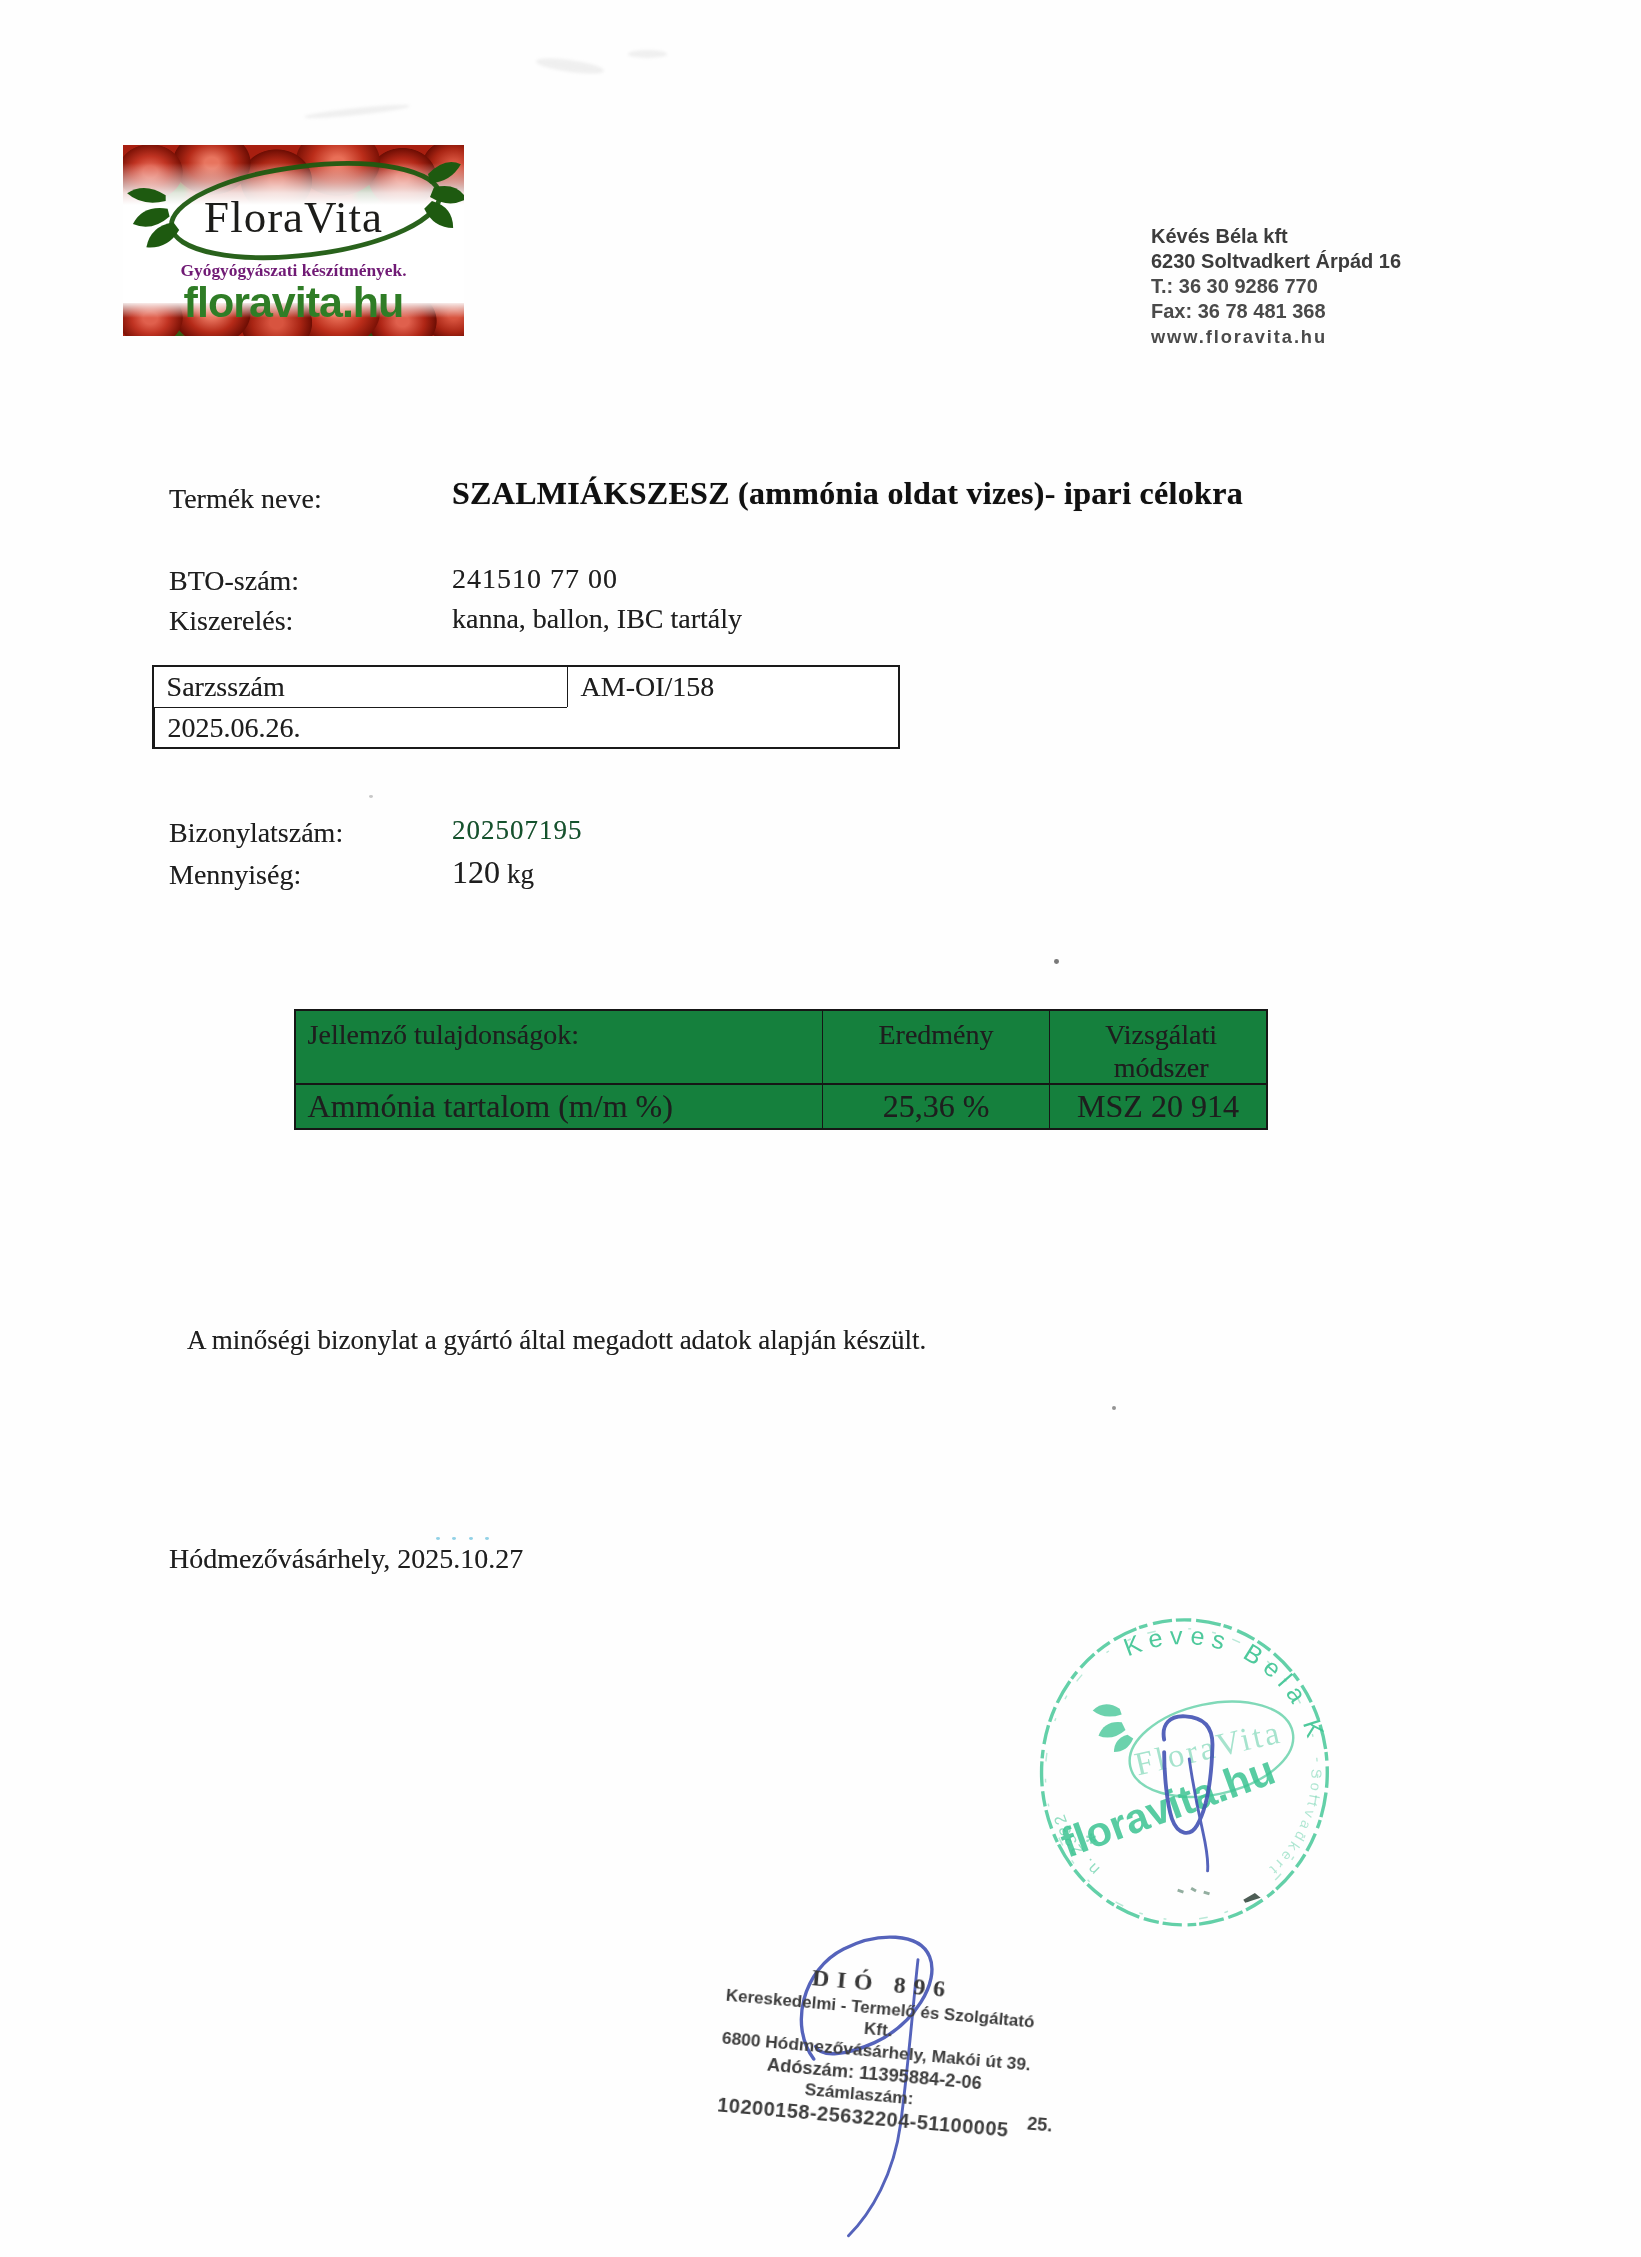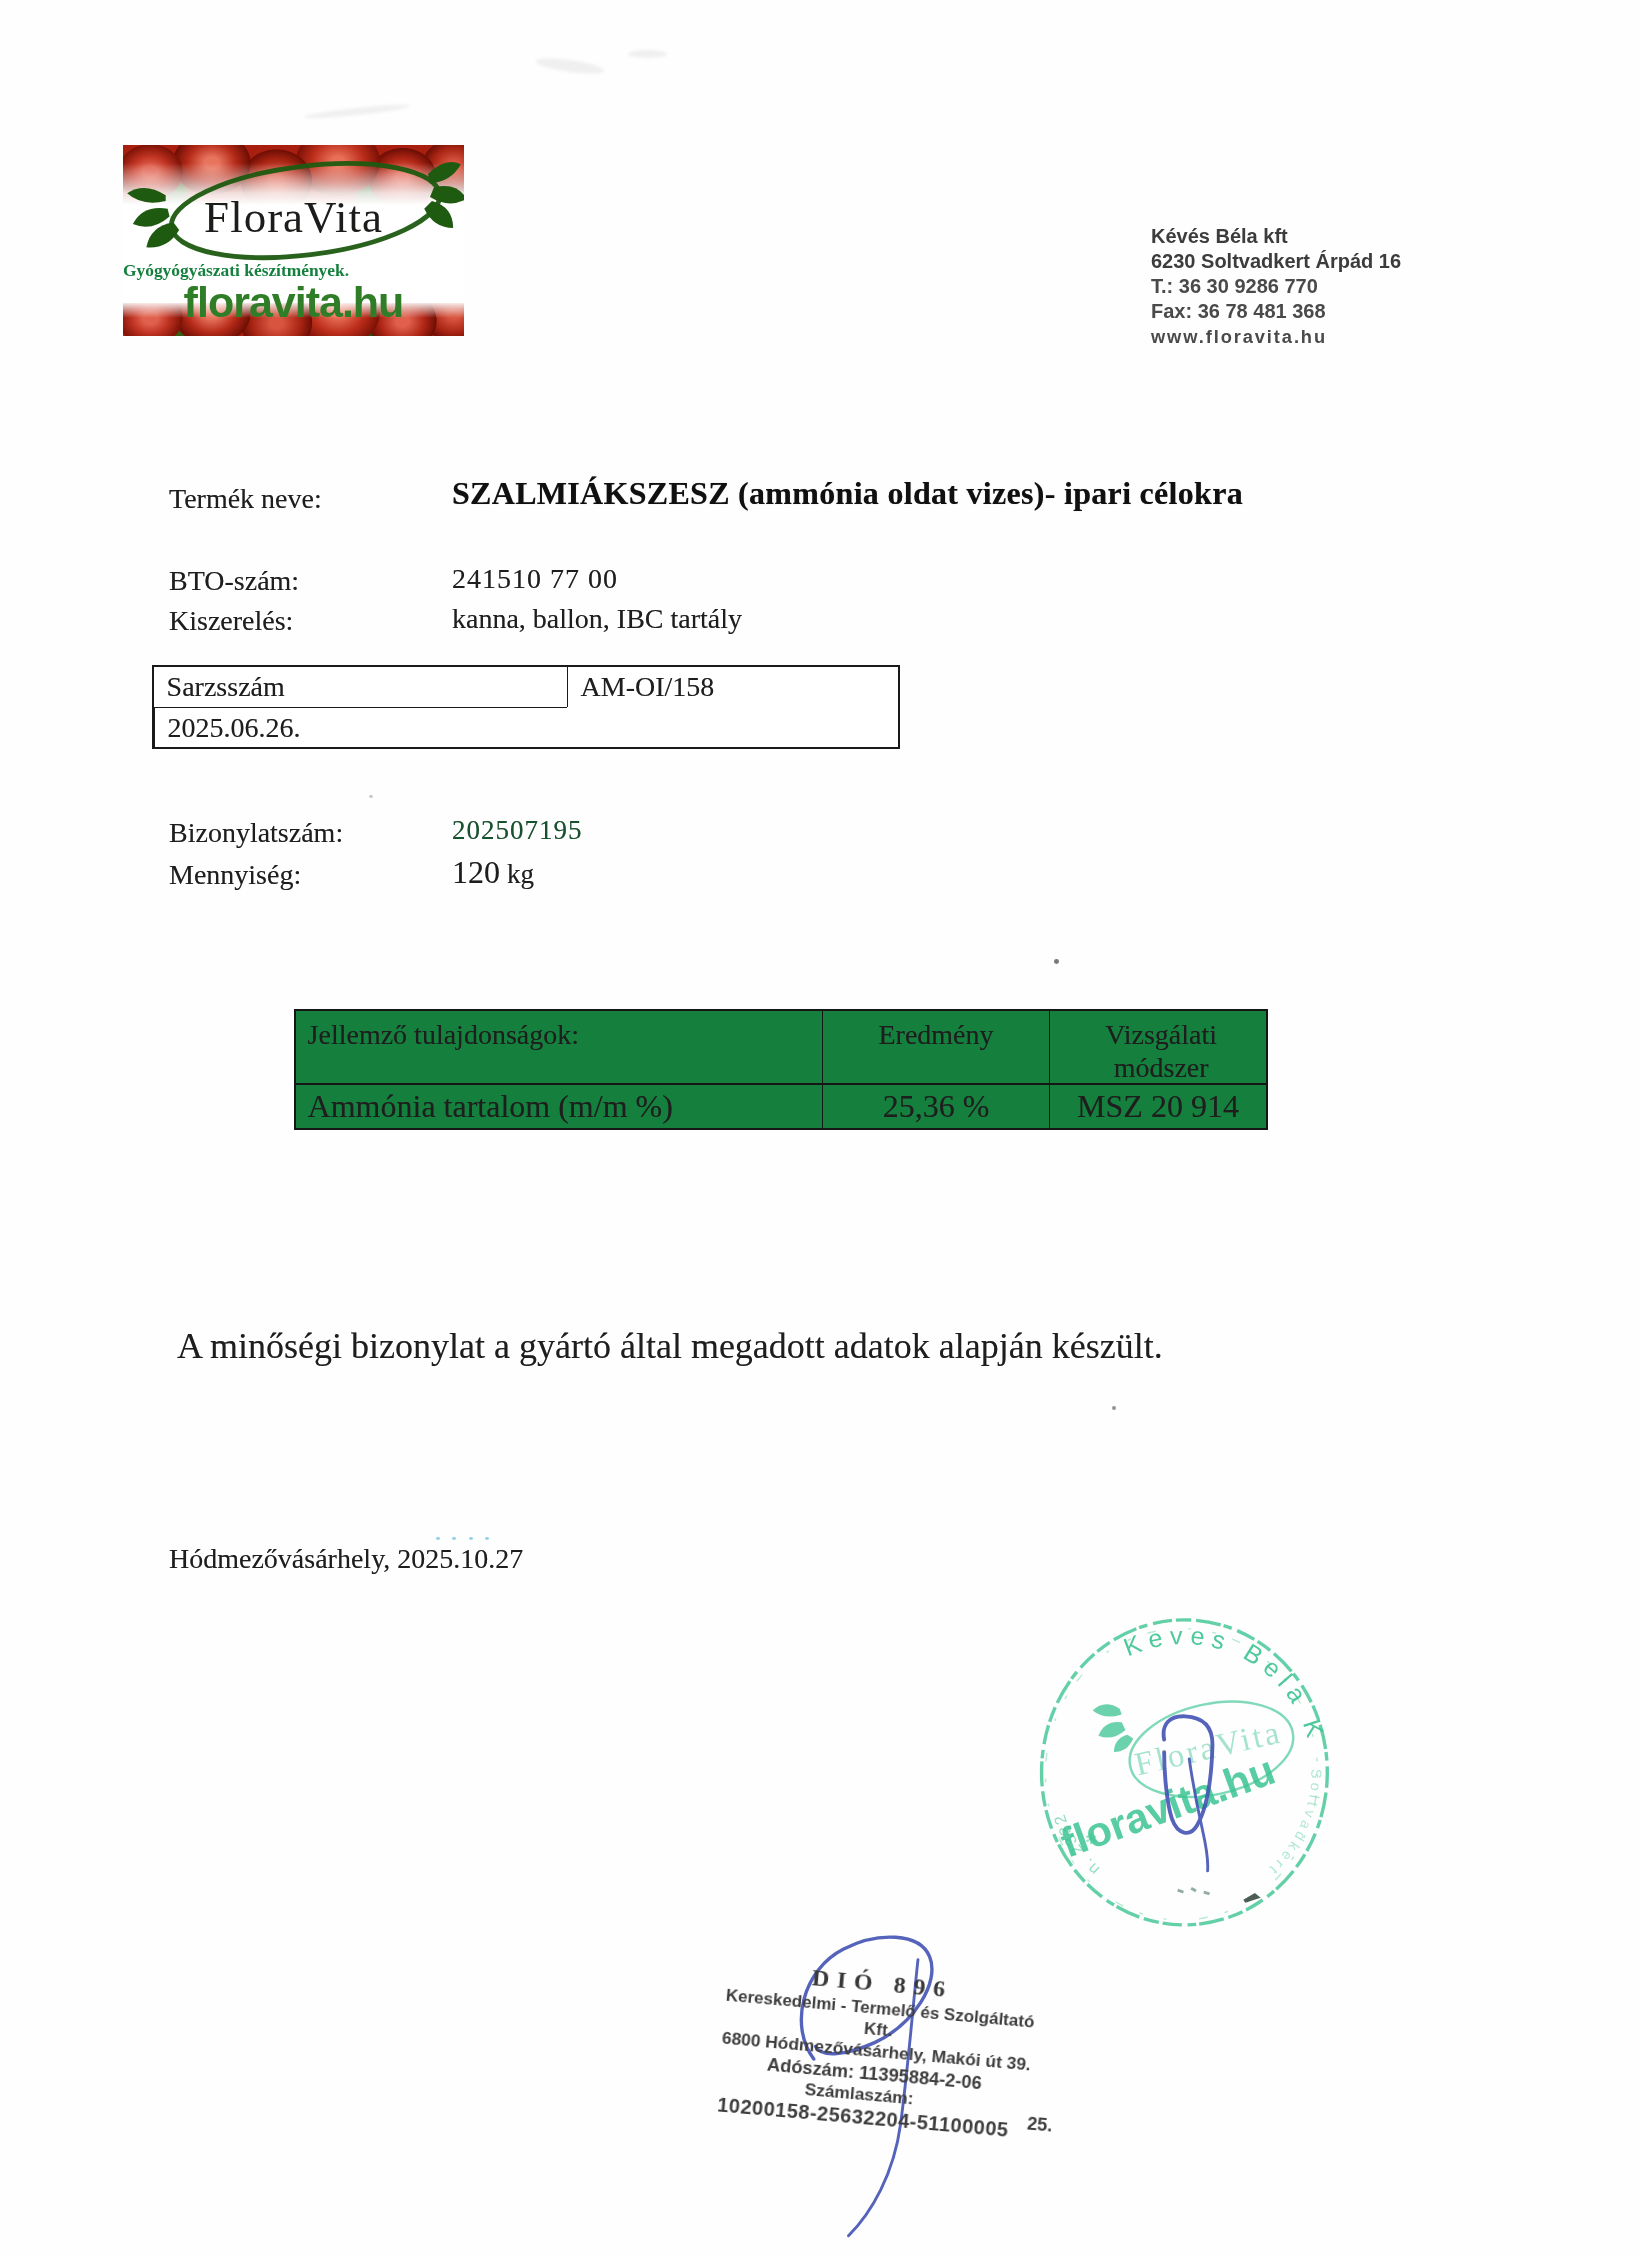--- a/index.html
+++ b/index.html
@@ -24,22 +24,22 @@
       radial-gradient(25px 21px at 72% 85%, #2c4d10 0 40%, rgba(0,0,0,0) 70%);
   }
   .berries-top{top:0;height:60px;}
   .berries-top::after{content:"";position:absolute;inset:0;
     background:linear-gradient(to bottom, rgba(255,255,255,0) 30%, rgba(255,255,255,.85) 80%, #fff 100%);}
   .berries-bottom{bottom:0;height:33px;}
   .berries-bottom::before{content:"";position:absolute;inset:0;
     background:linear-gradient(to top, rgba(255,255,255,0) 55%, rgba(255,255,255,.9) 100%);}
   .logo-brand{position:absolute;left:0;top:46px;width:100%;text-align:center;
     font-family:"Liberation Serif",serif;font-size:45px;color:#1c1c1a;letter-spacing:1px;z-index:3;}
-  .logo-tagline{position:absolute;left:0;top:115px;width:100%;text-align:left;
-    font-family:"Liberation Serif",serif;font-weight:bold;font-size:17.4px;color:#15803d;z-index:3;}
+  .logo-tagline{position:absolute;left:0;top:115px;width:100%;text-align:center;
+    font-family:"Liberation Serif",serif;font-weight:bold;font-size:17.4px;color:#701a75;z-index:3;}
   .logo-site{position:absolute;left:0;top:133px;width:100%;text-align:center;
     font-family:"Liberation Sans",sans-serif;font-weight:bold;font-size:43px;color:#2f7d26;
     letter-spacing:-1px;z-index:4;}
   .logo svg{position:absolute;left:0;top:0;z-index:2;}
 
   
   .letterhead{left:1151px;top:180px;width:406px;
     font-family:Liberation Sans, sans-serif;font-weight:bold;color:#4a4a4a;
     font-size:20px;line-height:25px;filter:blur(0.3px);margin-top:44px;}
   .letterhead .dark{color:#3c3c3c;font-size:20px;}
@@ -160,21 +160,21 @@
 
   <div class="abs props-table">
     <div class="hcell first">Jellemző tulajdonságok:</div>
     <div class="hcell mid">Eredmény</div>
     <div class="hcell last">Vizsgálati módszer</div>
     <div class="dcell first">Ammónia tartalom (m/m %)</div>
     <div class="dcell mid">25,36 %</div>
     <div class="dcell last">MSZ 20 914</div>
   </div>
 
-  <div class="abs lbl" style="left:177px;top:1325px;font-size:36px;">A minőségi bizonylat a gyártó által megadott adatok alapján készült.</div>
+  <div class="abs lbl" style="left:187px;top:1325px;font-size:27px;">A minőségi bizonylat a gyártó által megadott adatok alapján készült.</div>
 
   <div class="abs blue-dots" style="left:436px;top:1526px;">
     <span></span><span></span><span></span><span></span>
   </div>
   <div class="abs lbl" style="left:169px;top:1543px;">Hódmezővásárhely, 2025.10.27</div>
 
   <div class="abs dot" style="left:1054px;top:959px;width:4.8px;height:4.8px;opacity:.75;"></div>
   <div class="abs dot" style="left:1112px;top:1406px;width:3.9px;height:3.9px;opacity:.6;"></div>
   <div class="abs dot" style="left:369px;top:795px;width:3.9px;height:2.9px;opacity:.3;"></div>
 

